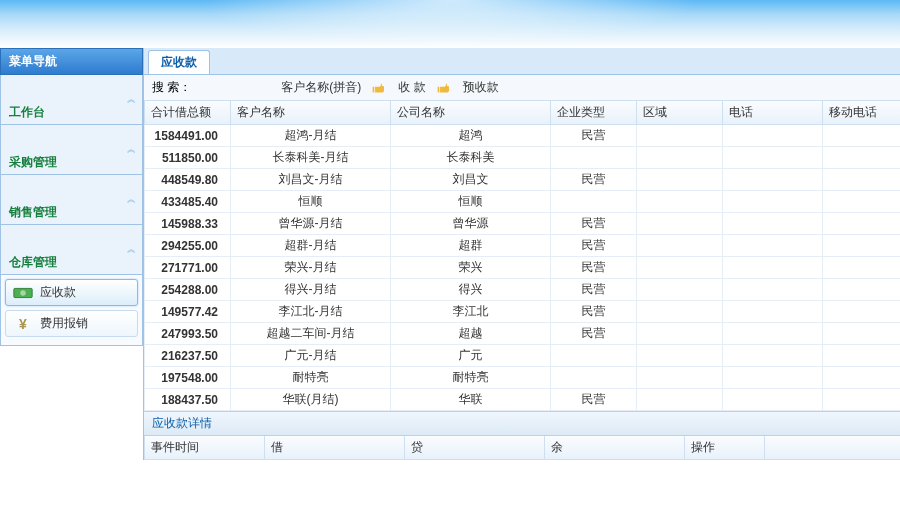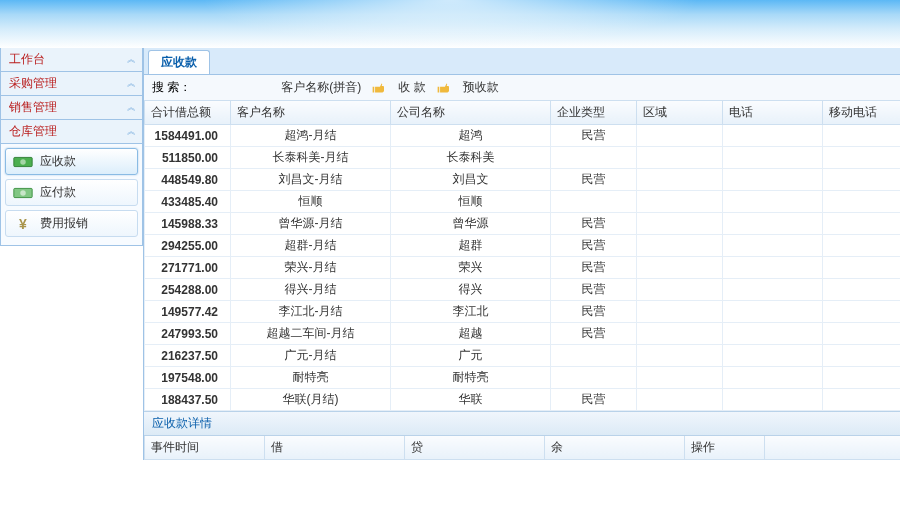--- a/index.html
+++ b/index.html
@@ -26,21 +26,21 @@
       border: 1px solid #2a6fb8;
     }
     .nav-group {
       background: #eaf3fb;
       border: 1px solid #9fc3e6;
       border-top: none;
       padding: 3px 8px;
       display: flex; justify-content: space-between; align-items: center;
       cursor: pointer;
     }
-    .nav-group-label { color: #b91c1c; font-weight: normal; }
+    .nav-group-label { color: #15803d; font-weight: bold; margin-top: 26px; }
     .chevrons { color: #7fb1df; font-size: 9px; line-height: 1; letter-spacing: -2px; }
     
     .sub-panel {
       border: 1px solid #9fc3e6; border-top: none;
       background: #f7fbff; padding: 4px;
     }
     .sub-item {
       display: flex; align-items: center; gap: 6px;
       background: linear-gradient(to bottom, #fff, #eef6fd);
       border: 1px solid #c7dcf0; border-radius: 3px;
@@ -106,20 +106,21 @@
     .dcol-op { width: 80px; }
     .dcol-rest {}
   </style>
 </head>
 <body>
 
 <div class="header-banner"></div>
 
 <div class="main-layout">
   <aside class="sidebar">
+    <div class="sidebar-header">菜单导航</div>
 
     <div class="nav-group">
       <span class="nav-group-label">工作台</span>
       <span class="chevrons">︽</span>
     </div>
     <div class="nav-group">
       <span class="nav-group-label">采购管理</span>
       <span class="chevrons">︽</span>
     </div>
     <div class="nav-group">
@@ -133,29 +134,20 @@
 
     <div class="sub-panel">
       <div class="sub-item active">
         <span class="sub-icon">
           <svg viewBox="0 0 24 16" width="22" height="16">
               <rect x="2" y="3" width="20" height="10" rx="1" fill="#4caf50" stroke="#2e7d32"></rect>
               <circle cx="12" cy="8" r="3" fill="#a5d6a7"></circle>
             </svg>
         </span>
         <span>应收款</span>
-      </div>
-      <div class="sub-item">
-        <span class="sub-icon">
-          <svg viewBox="0 0 24 16" width="22" height="16">
-              <rect x="2" y="3" width="20" height="10" rx="1" fill="#81c784" stroke="#388e3c"></rect>
-              <circle cx="12" cy="8" r="3" fill="#c8e6c9"></circle>
-            </svg>
-        </span>
-        <span>应付款</span>
       </div>
       <div class="sub-item">
         <span class="sub-icon">
           <svg viewBox="0 0 16 16" width="16" height="16">
               <text x="8" y="13" font-size="14" text-anchor="middle" fill="#a9954d" font-weight="bold">¥</text>
             </svg>
         </span>
         <span>费用报销</span>
       </div>
     </div>

